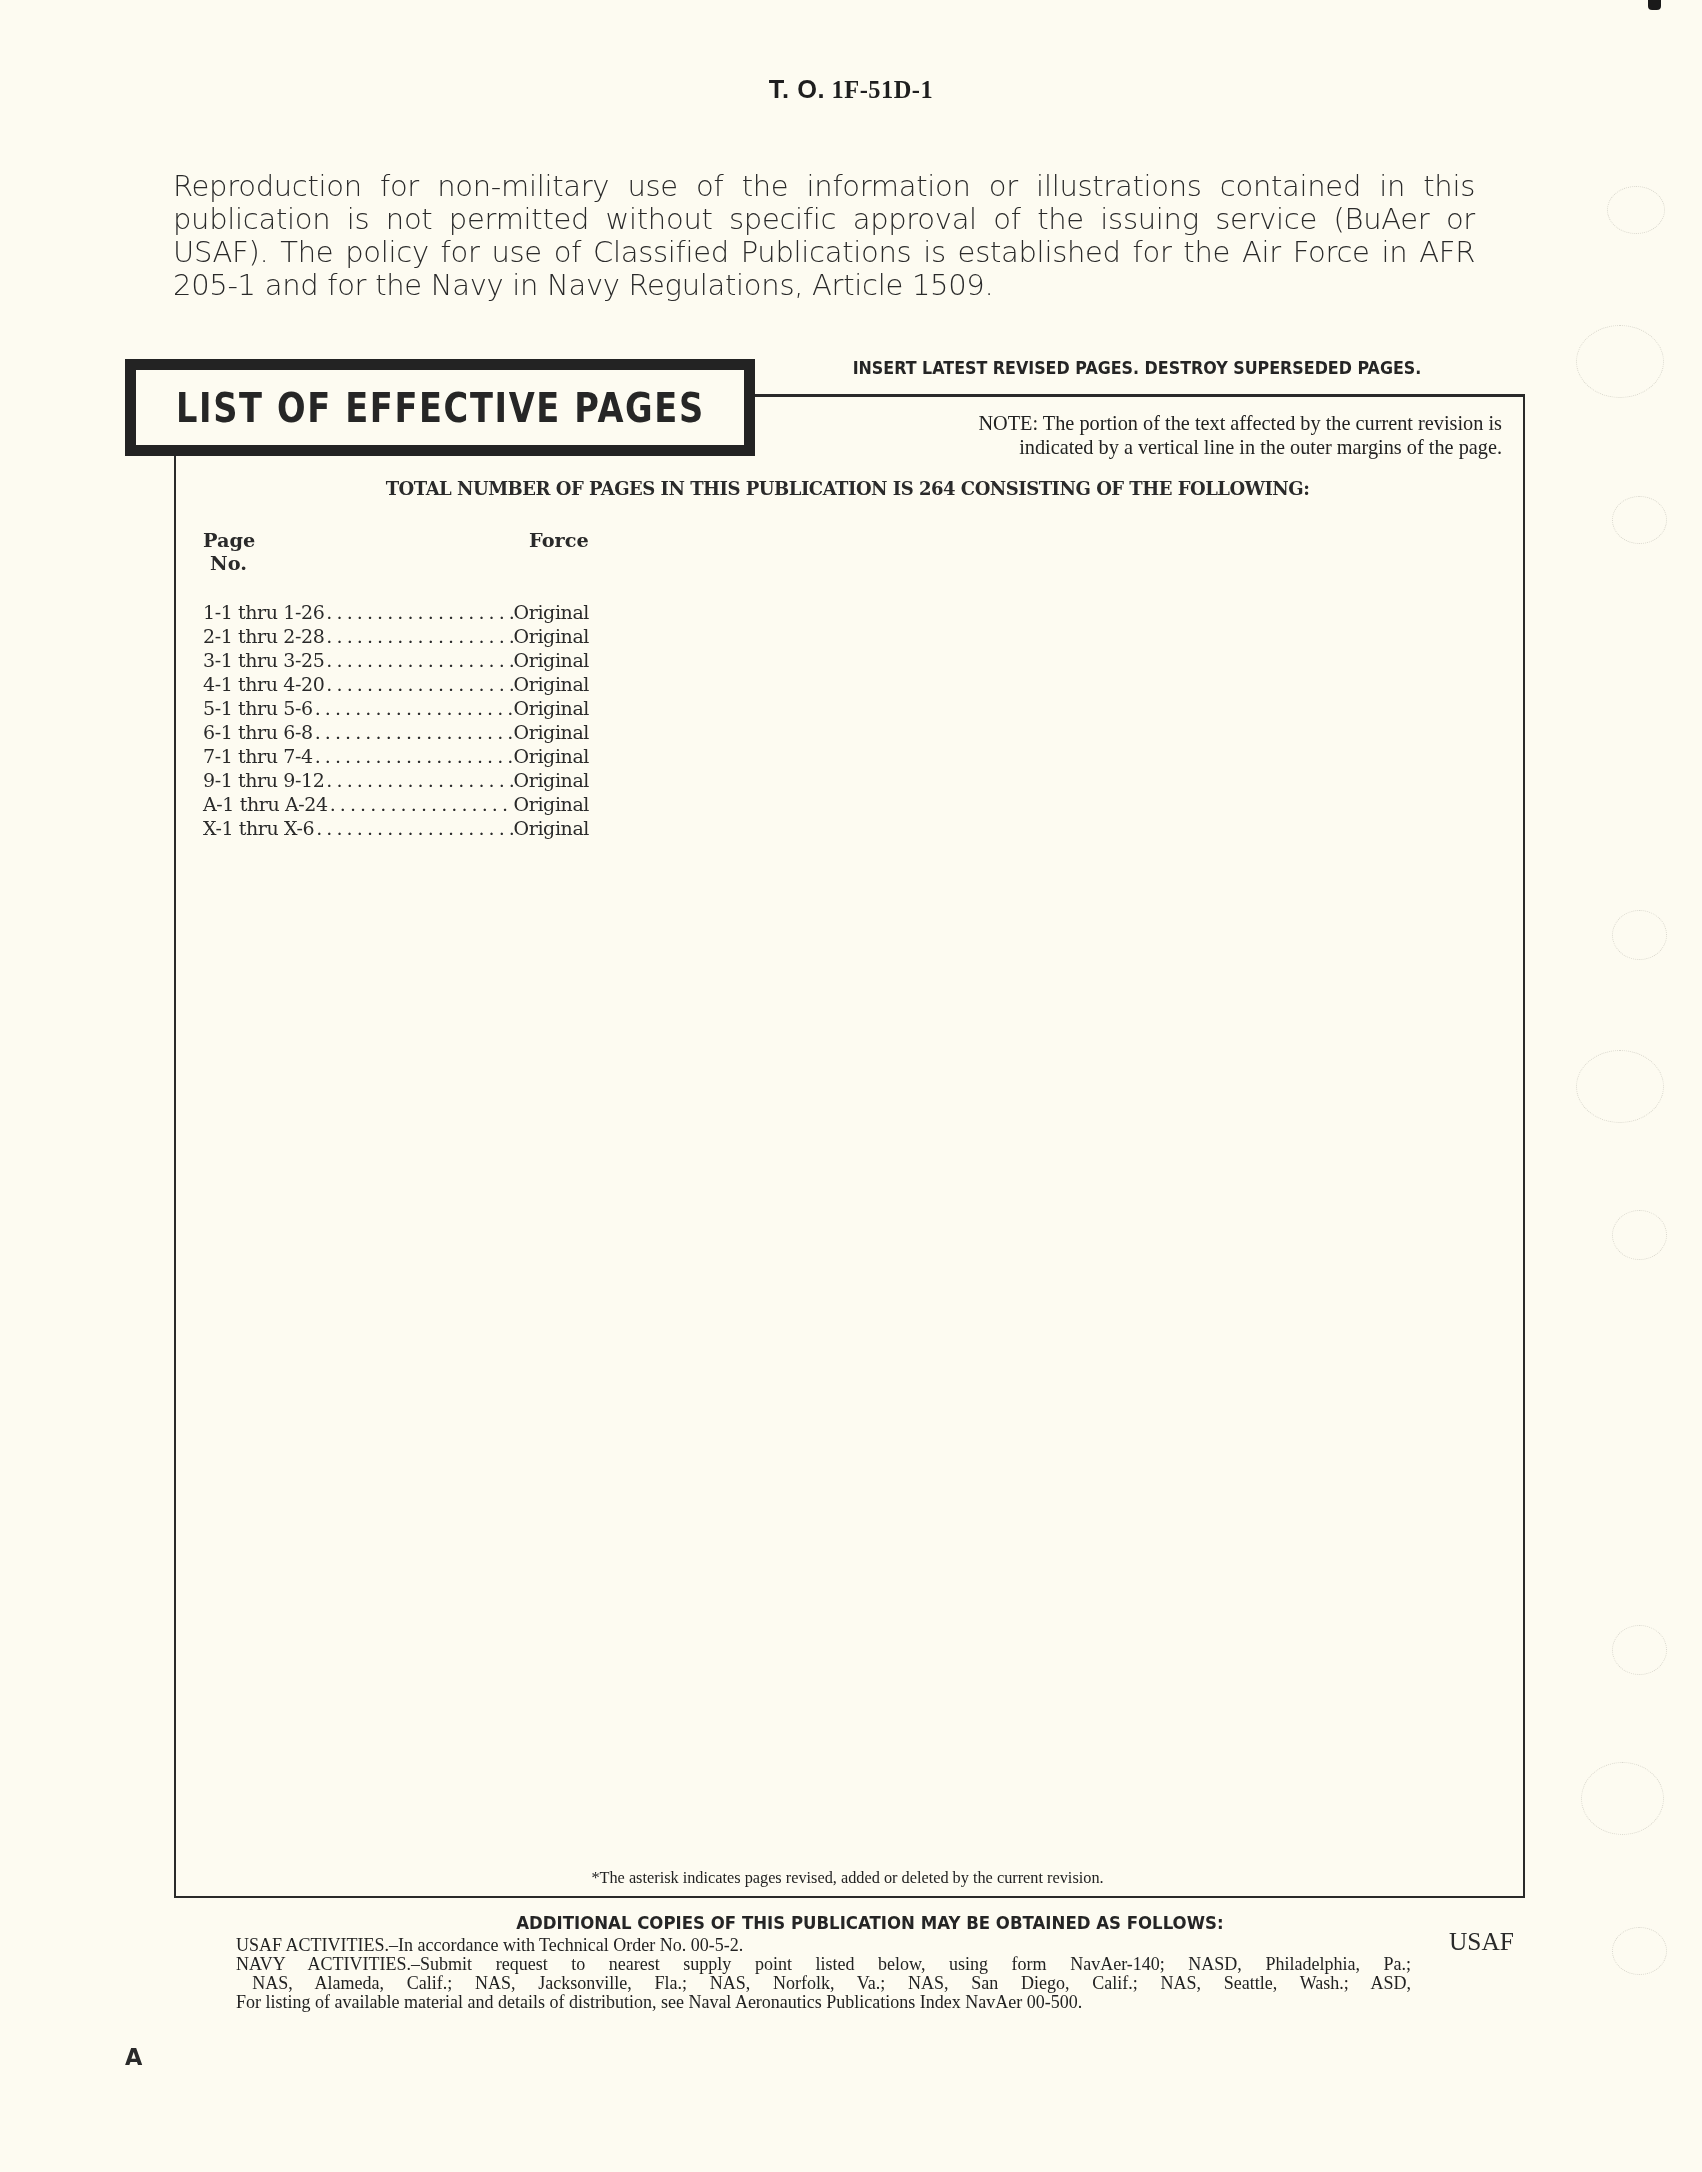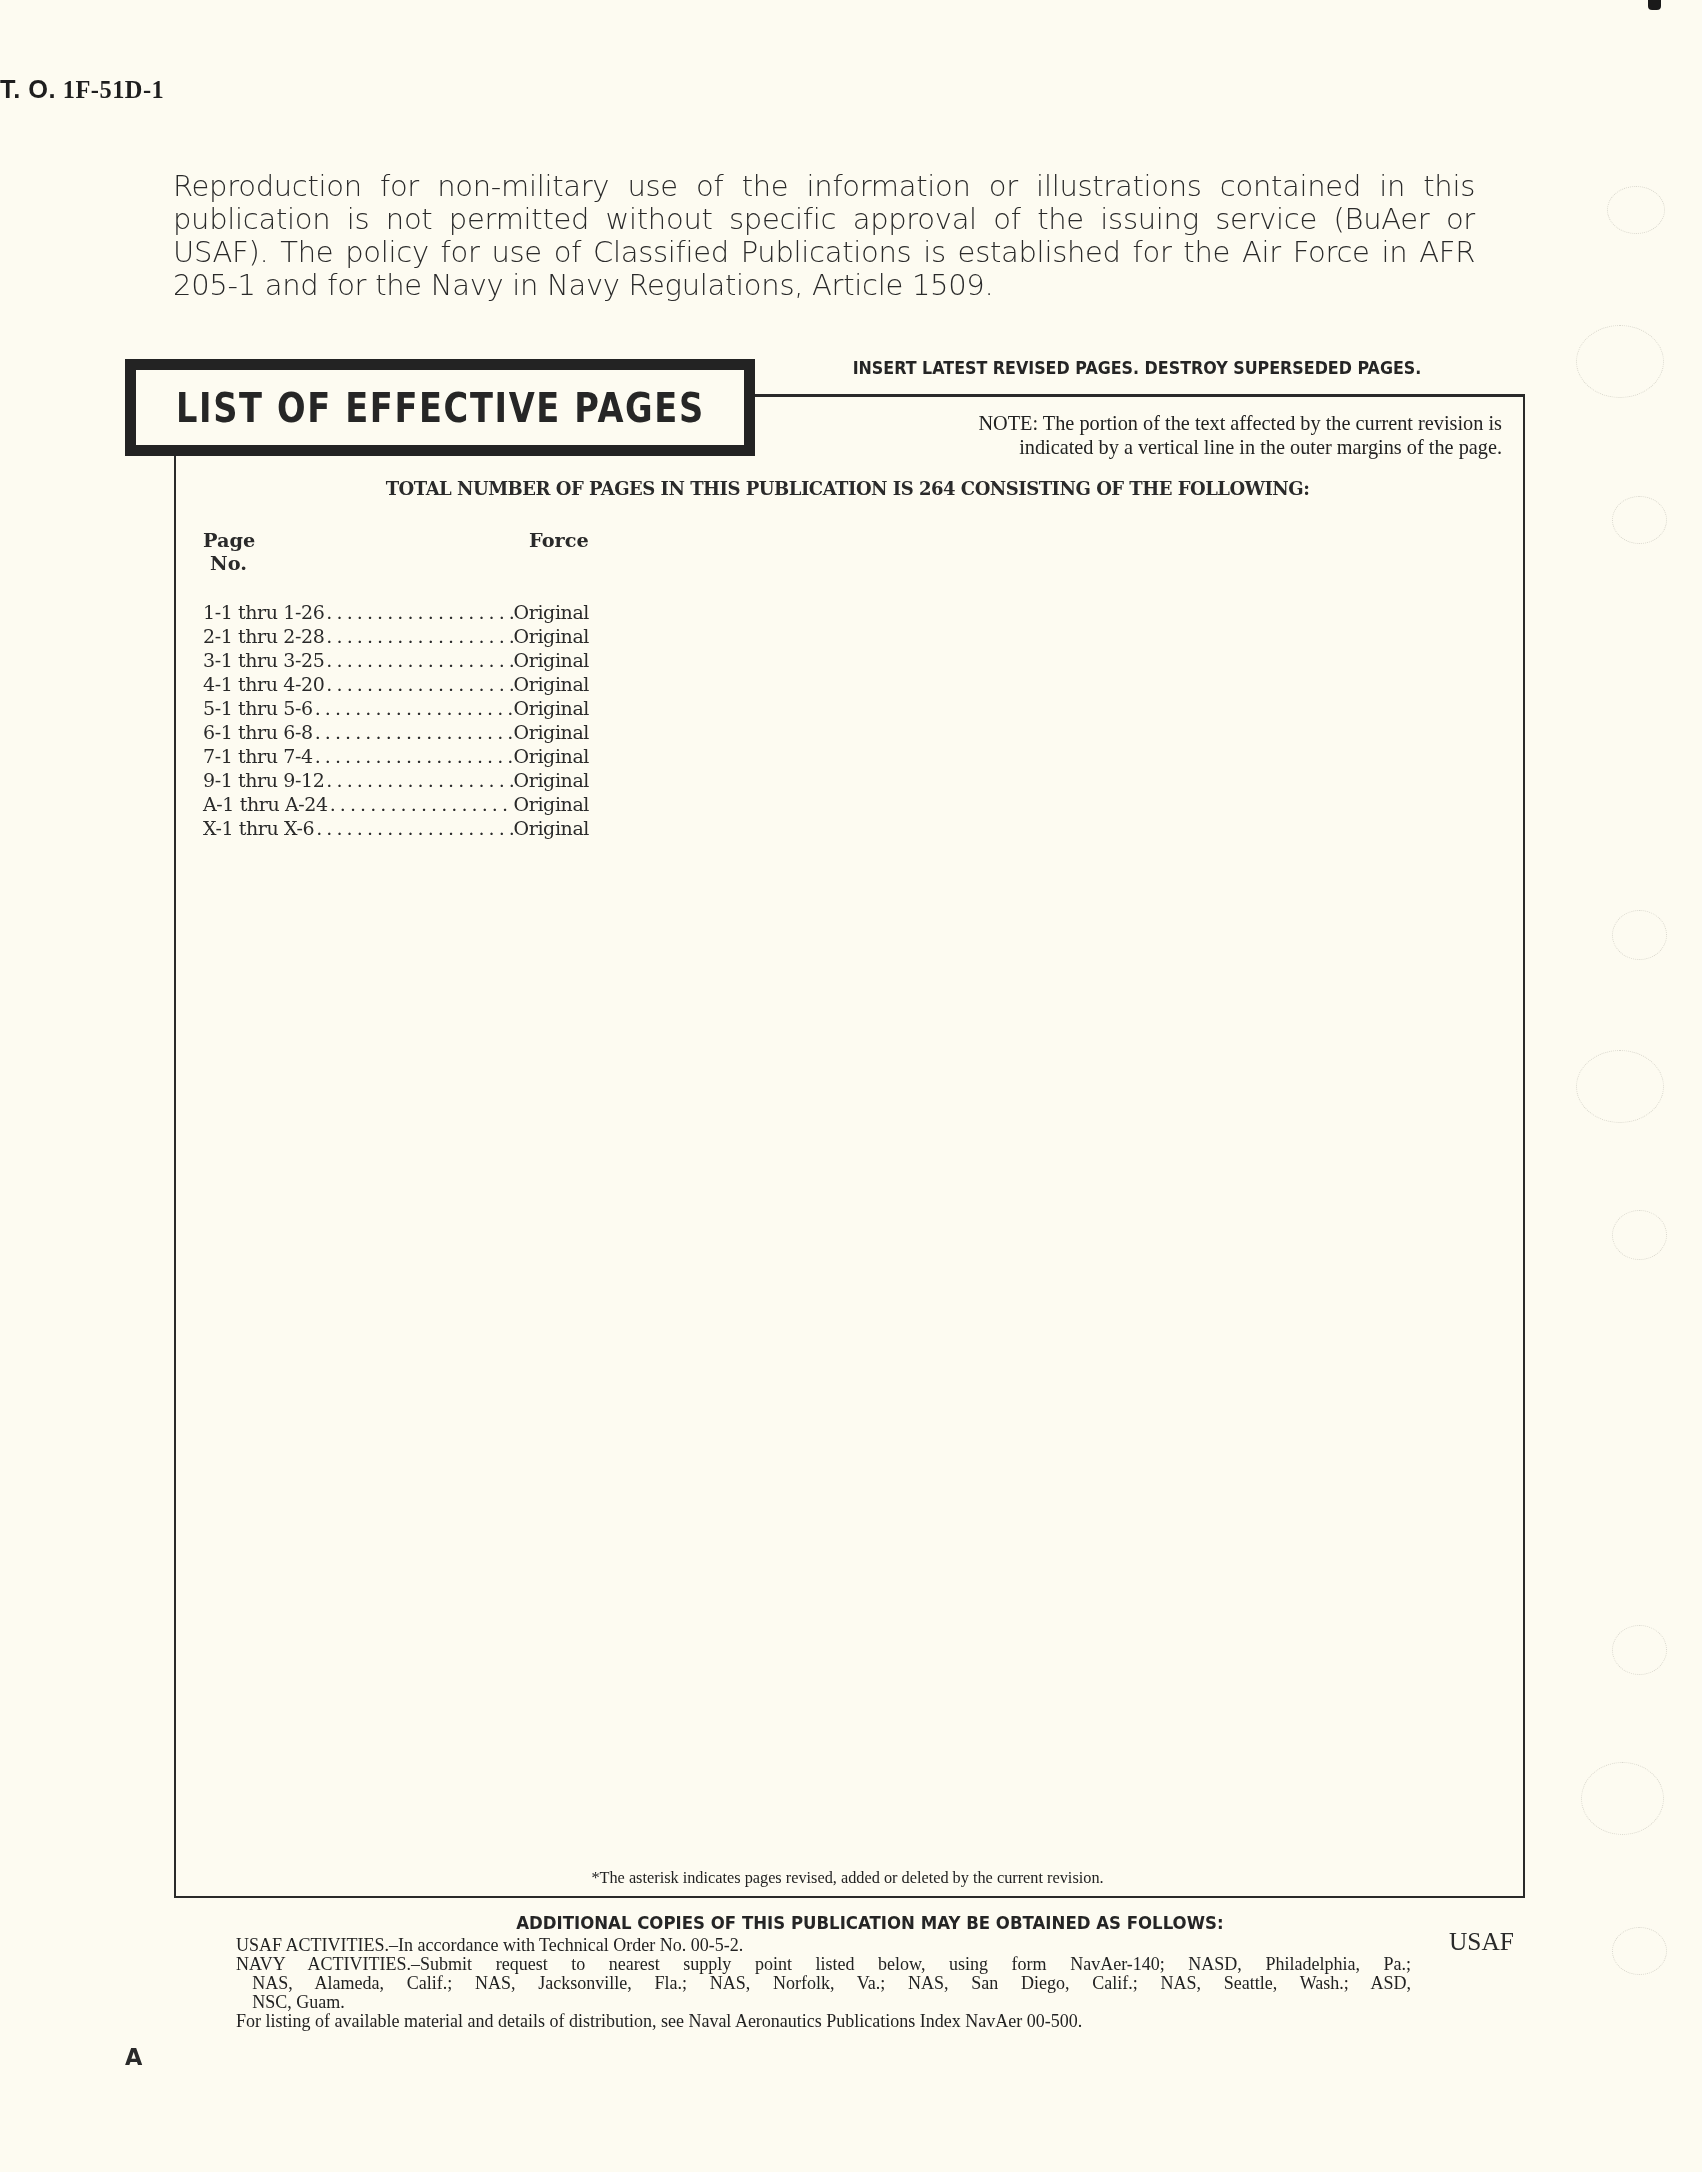--- a/index.html
+++ b/index.html
@@ -3,21 +3,21 @@
 <meta charset="utf-8">
 <style>
   html, body { margin:0; padding:0; }
   body {
     width:1702px; height:2172px; position:relative; overflow:hidden;
     background:#fdfbf1;
     color:#1e1e1e;
   }
   .abs { position:absolute; }
   .header-to {
-    left:0; width:1702px; top:75px; text-align:left;
+    left:0; width:1702px; top:75px; text-align:center;
     font-family:"Liberation Serif", serif; font-weight:bold; font-size:24.4px; letter-spacing:0.5px;
   }
   .header-to .to-prefix { font-family:"Liberation Sans", sans-serif; font-size:25.4px; }
   .intro {
     left:173px; top:170px; width:1302px;
     font-family:"DejaVu Sans", sans-serif; font-weight:300; font-size:29px; line-height:33px;
     color:#2a2a2a; letter-spacing:-0.3px; text-align:justify;
   }
   .intro p { margin:0; }
   .title-box {
@@ -190,20 +190,19 @@
 </div>
 
 <div class="abs asterisk-note">*The asterisk indicates pages revised, added or deleted by the current revision.</div>
 
 <div class="abs copies-head">ADDITIONAL COPIES OF THIS PUBLICATION MAY BE OBTAINED AS FOLLOWS:</div>
 
 <div class="abs copies">
   <span class="line">USAF ACTIVITIES.–In accordance with Technical Order No. 00-5-2.</span>
   <span class="line just">NAVY ACTIVITIES.–Submit request to nearest supply point listed below, using form NavAer-140; NASD, Philadelphia, Pa.;</span>
   <span class="line just indent">NAS, Alameda, Calif.; NAS, Jacksonville, Fla.; NAS, Norfolk, Va.; NAS, San Diego, Calif.; NAS, Seattle, Wash.; ASD,</span>
-  <span class="line indent">NSC, Guam.</span>
   <span class="line">For listing of available material and details of distribution, see Naval Aeronautics Publications Index NavAer 00-500.</span>
 </div>
 
 <div class="abs usaf">USAF</div>
 
 <div class="abs page-letter">A</div>
 
 
 </body></html>

